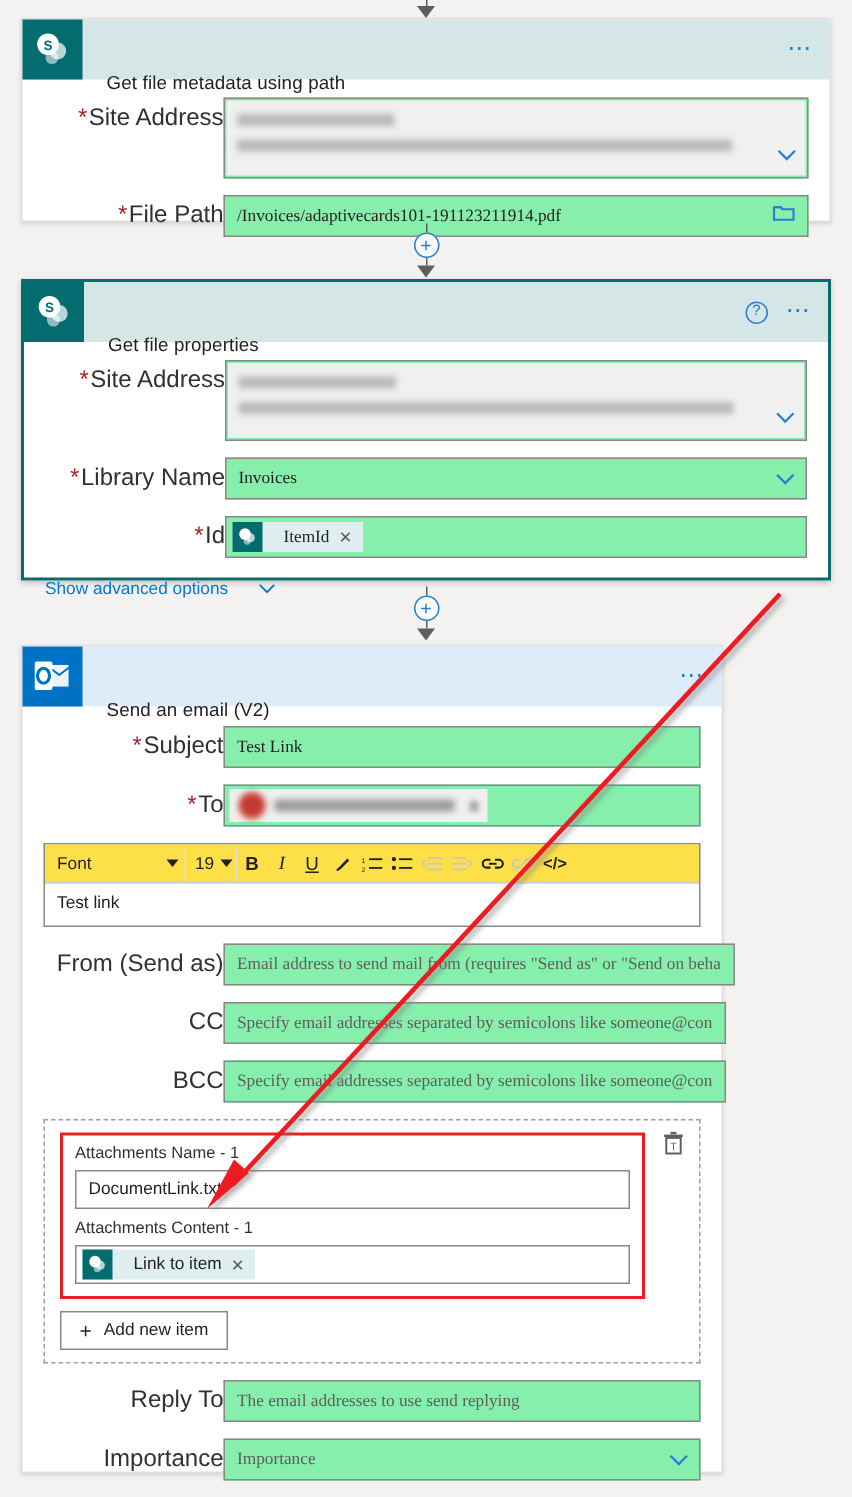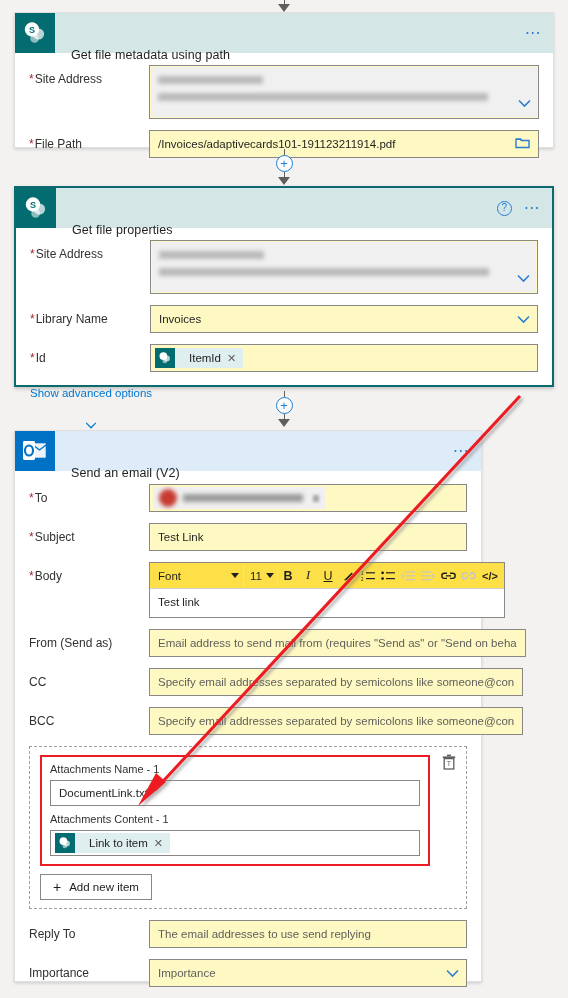--- a/index.html
+++ b/index.html
@@ -67,33 +67,33 @@
     font-size: 10px; line-height: 12.5px; text-align: center;
     font-family: "Liberation Sans", sans-serif;
   }
   .ellipsis { color: #2b7cd3; font-size: 16px; letter-spacing: 2.2px; line-height: 10px; }
 
   
   .card-body { padding: 12px 14px 10px 14px; }
   .row { display: flex; align-items: flex-start; margin-bottom: 11px; }
   .row-label {
     width: 120px; flex: 0 0 120px;
-    font-size: 12px; color: #323130;
-    padding-top: 7px; line-height: 14px;
+    font-size: 16px; color: #323130;
+    padding-top: 7px; line-height: 14px; text-align: right;
   }
   .req { color: #a4262c; margin-right: 1px; }
   .row-field { flex: 1 1 auto; position: relative; }
 
   .inp {
     width: 100%; height: 28px;
-    border: 1px solid #8a8886; background: #fef9c3;
+    border: 1px solid #8a8886; background: #86efac;
     font-size: 11.5px; color: #201f1e;
     padding: 0 26px 0 8px;
     display: flex; align-items: center;
-    overflow: hidden; white-space: nowrap;
+    overflow: hidden; white-space: nowrap; font-family: Liberation Serif, serif;
   }
   .inp.ph { color: #605e5c; }
   .inp.tall { height: 54px; align-items: flex-start; padding-top: 5px; display: block; }
   .chev {
     position: absolute; right: 9px; top: 50%; transform: translateY(-50%);
     width: 12px; height: 7px;
   }
   .chev svg { display: block; }
   .folder-ic { position: absolute; right: 9px; top: 50%; transform: translateY(-50%); }
 
@@ -167,21 +167,20 @@
     height: 26px; padding: 0 12px;
     border: 1px solid #8a8886; background: #fff;
     font-size: 11.5px; color: #201f1e;
   }
   .plus-sm { font-size: 14px; line-height: 12px; color: #201f1e; }
 
   .adv-link {
     color: #0078d4; font-size: 11.5px;
     display: inline-flex; align-items: center; gap: 20px;
     margin-top: 2px;
-    flex-direction: column;
   }
 
   
   .annot { position: absolute; left: 0; top: 0; width: 568px; height: 998px; pointer-events: none; }
 </style>
 </head>
 <body>
 
 <div class="canvas">
 
@@ -362,55 +361,52 @@
       <div class="card-title">Send an email (V2)</div>
       <div class="hdr-right">
         <div class="ellipsis">⋯</div>
       </div>
     </div>
 
     <div class="card-body" style="padding-top:13px;">
 
       <div class="row">
         <div class="row-label">
+          <span class="req">*</span><span>Subject</span>
+        </div>
+        <div class="row-field">
+          <div class="inp">Test Link</div>
+        </div>
+      </div>
+
+      <div class="row">
+        <div class="row-label">
           <span class="req">*</span><span>To</span>
         </div>
         <div class="row-field">
           <div class="inp" style="padding-left:3px;">
             <span class="person-chip">
               <span class="person-av"></span>
               <span class="person-name"></span>
               <span class="person-x"></span>
             </span>
           </div>
         </div>
       </div>
 
       <div class="row">
-        <div class="row-label">
-          <span class="req">*</span><span>Subject</span>
-        </div>
-        <div class="row-field">
-          <div class="inp">Test Link</div>
-        </div>
-      </div>
-
-      <div class="row">
-        <div class="row-label">
-          <span class="req">*</span><span>Body</span>
-        </div>
         <div class="row-field">
           <div class="rte">
             <div class="rte-toolbar">
               <div class="tb-select font">
                 <span>Font</span>
                 <span class="caret"></span>
               </div>
               <div class="tb-select size">
-                <span>11</span>
+                <span>19</span>
                 <span class="caret"></span>
               </div>
               <div class="tb-btn" style="font-weight:bold;">B</div>
               <div class="tb-btn" style="font-style:italic;font-family:'Liberation Serif',serif;">I</div>
               <div class="tb-btn" style="text-decoration:underline;">U</div>
               <div class="tb-btn">
                 <svg width="13" height="13" viewBox="0 0 13 13">
                     <path d="M2 11 L4 9.2 L9.6 3.4 L10.8 4.6 L5.2 10.4 L3.2 11.6 Z" fill="#201f1e"></path>
                   </svg>
               </div>

